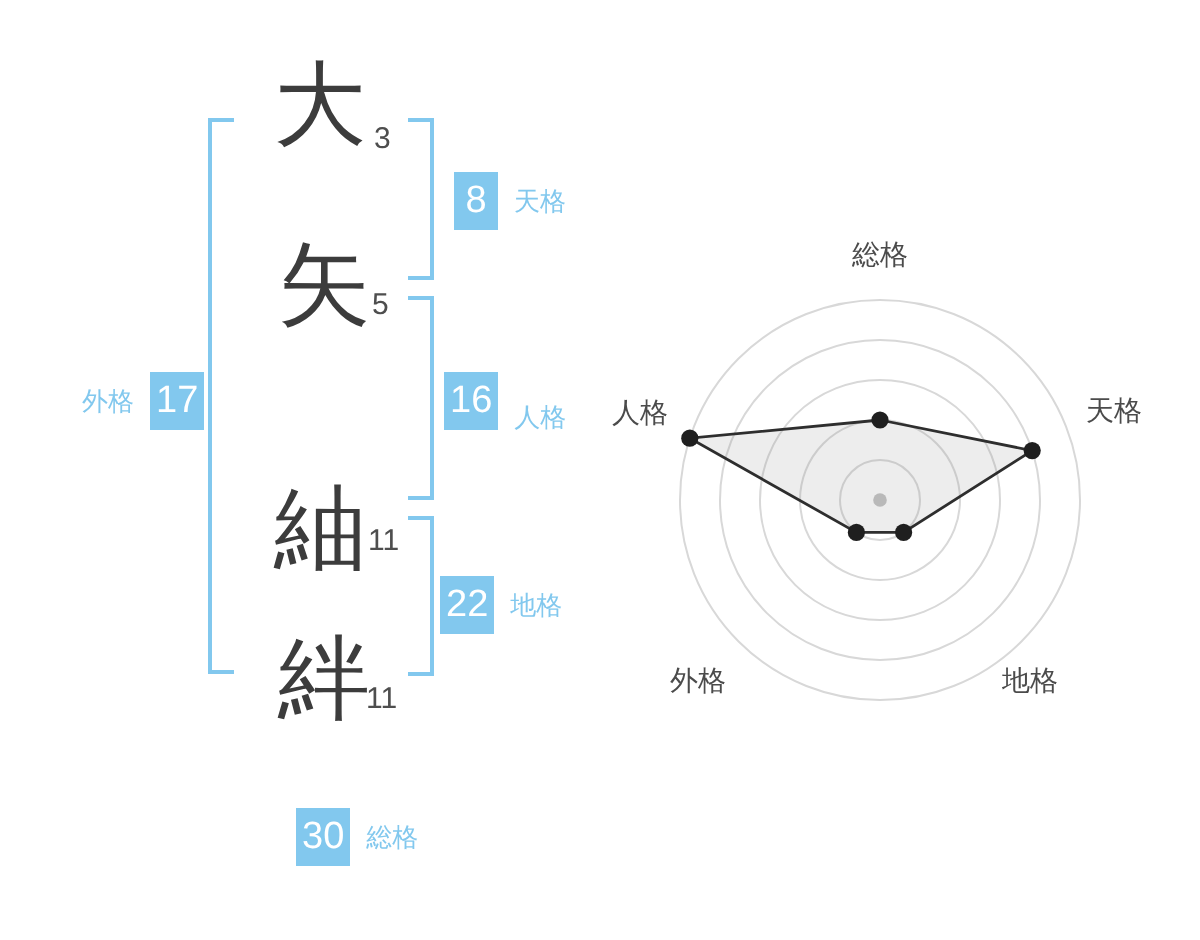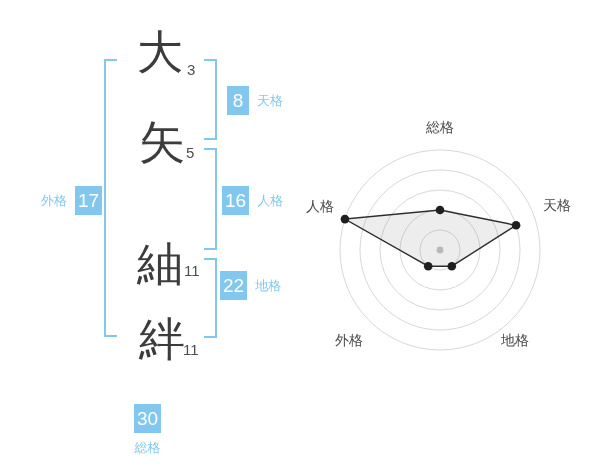--- a/index.html
+++ b/index.html
@@ -36,24 +36,24 @@
     border-right:2px solid var(--accent);
     border-top:2px solid var(--accent);
     border-bottom:2px solid var(--accent);
   }
   .br1{top:59px;height:81px;}
   .br2{top:148px;height:102px;}
   .br3{top:258px;height:80px;}
   
   .badge{position:absolute;display:flex;align-items:center;gap:8px;}
   .badge-tenkaku{left:227px;top:86px;}
-  .badge-jinkaku{left:222px;top:186px;}
-  .badge-chikaku{left:220px;top:271px;}
+  .badge-jinkaku{left:222px;top:186px;align-items:flex-end;}
+  .badge-chikaku{left:220px;top:288px;}
   .badge-gaikaku{left:41px;top:186px;}
-  .badge-soukaku{left:134px;top:404px;flex-direction:column;}
+  .badge-soukaku{left:148px;top:404px;}
   .vbox{
     min-width:22px;height:29px;padding:0 3px;box-sizing:border-box;
     background:var(--accent);color:#ffffff;font-size:19px;
     display:flex;align-items:center;justify-content:center;
   }
   .vlabel{color:var(--accent);font-size:13px;line-height:1;}
   
   #radar-svg{position:absolute;left:300px;top:100px;}
   .axis-label{
     position:absolute;font-size:14px;color:#4b4b4b;line-height:1;

